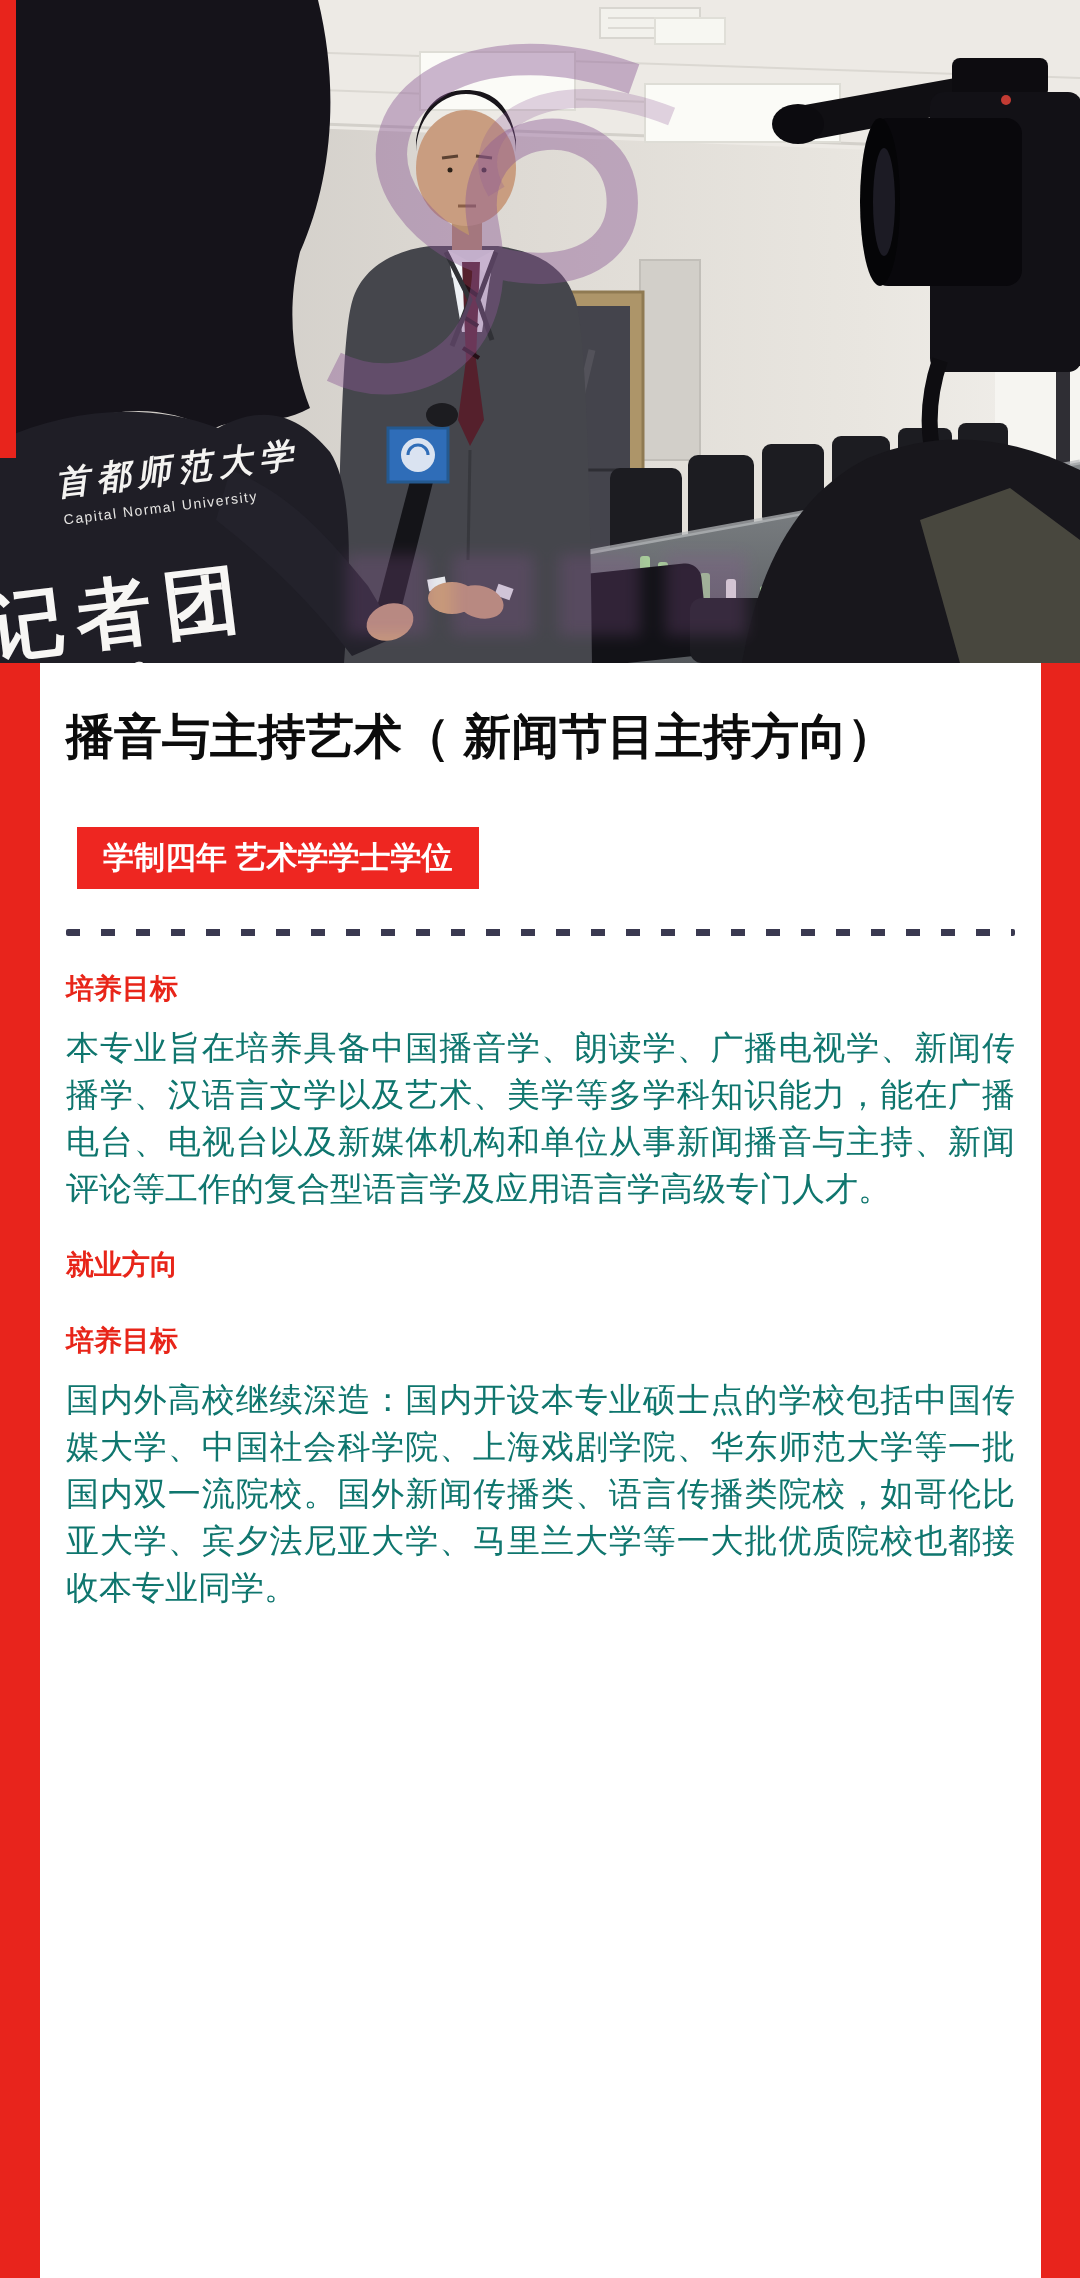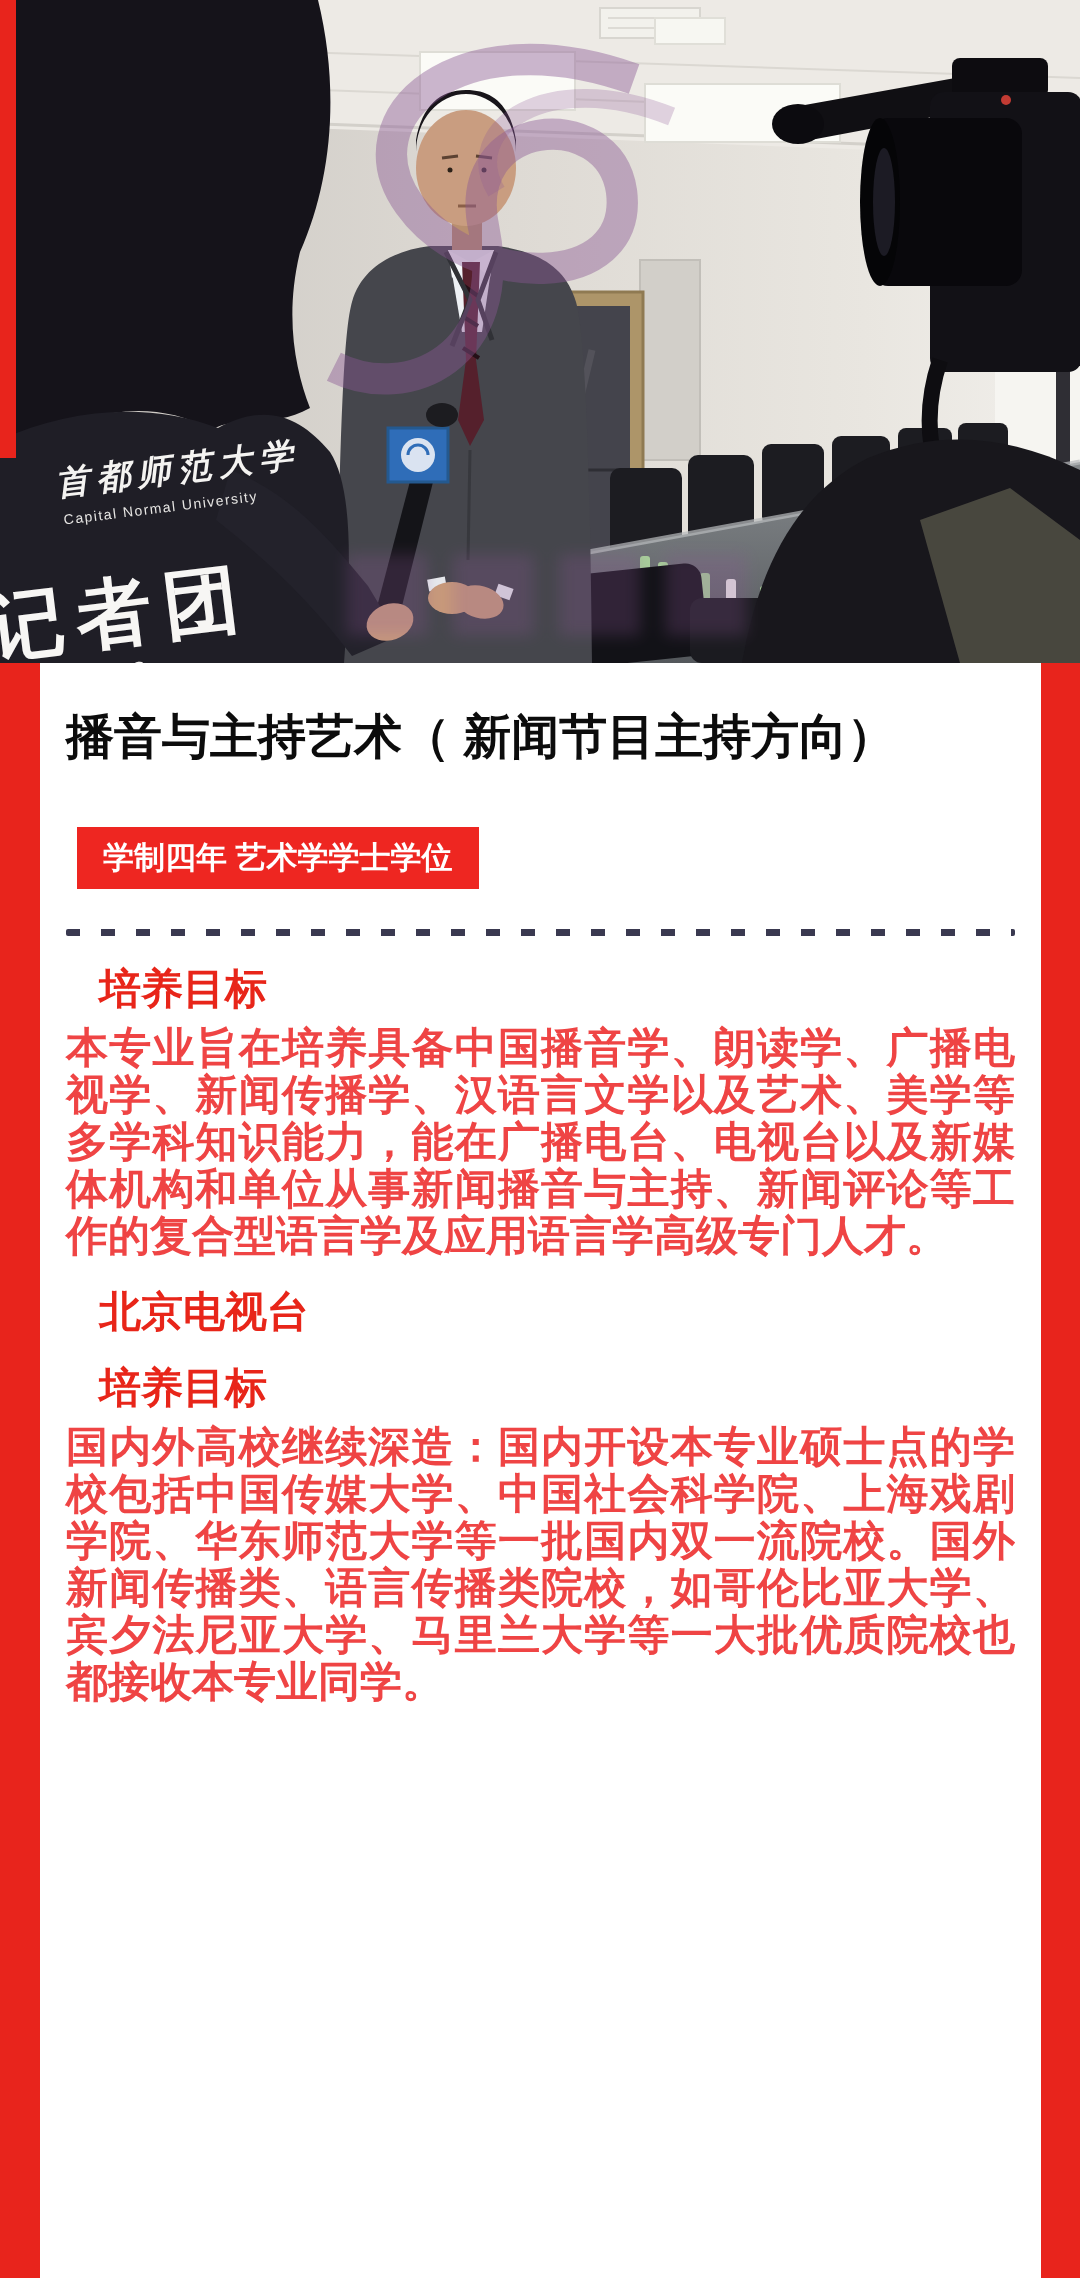--- a/index.html
+++ b/index.html
@@ -54,31 +54,30 @@
 
   .divider {
     height:7px; width:100%;
     background:repeating-linear-gradient(90deg,
       #3a3950 0 14px, transparent 14px 35px);
     border-radius:2px;
   }
 
   .section-heading {
     margin-top:30px;
-    font-size:42px; line-height:46px; font-weight:900;
+    font-size:28px; line-height:46px; font-weight:900;
     color:#e82519;
-    margin-left:33px;
   }
   .section-body p {
     margin-top:12px;
-    font-size:42px; line-height:47px;
-    color:#ef4444;
+    font-size:33px; line-height:47px;
+    color:#0f766e;
     text-align:justify;
     text-justify:inter-ideograph;
-    font-weight:700;
+    font-weight:400;
   }
   .section-body p + p { margin-top:0; }
 </style>
 </head>
 <body>
 
 <div class="photo">
   <svg viewBox="0 0 1080 663">
     <defs>
       <linearGradient id="wallg" x1="0" y1="0" x2="1" y2="0">
@@ -257,21 +256,21 @@
   <div class="divider"></div>
 
   <section>
     <h2 class="section-heading">培养目标</h2>
     <div class="section-body">
       <p>本专业旨在培养具备中国播音学、朗读学、广播电视学、新闻传播学、汉语言文学以及艺术、美学等多学科知识能力，能在广播电台、电视台以及新媒体机构和单位从事新闻播音与主持、新闻评论等工作的复合型语言学及应用语言学高级专门人才。</p>
     </div>
   </section>
 
   <section>
-    <h2 class="section-heading">北京电视台</h2>
+    <h2 class="section-heading">就业方向</h2>
   </section>
 
   <section>
     <h2 class="section-heading">培养目标</h2>
     <div class="section-body">
       <p>国内外高校继续深造：国内开设本专业硕士点的学校包括中国传媒大学、中国社会科学院、上海戏剧学院、华东师范大学等一批国内双一流院校。国外新闻传播类、语言传播类院校，如哥伦比亚大学、宾夕法尼亚大学、马里兰大学等一大批优质院校也都接收本专业同学。</p>
     </div>
   </section>
 
 </div>

